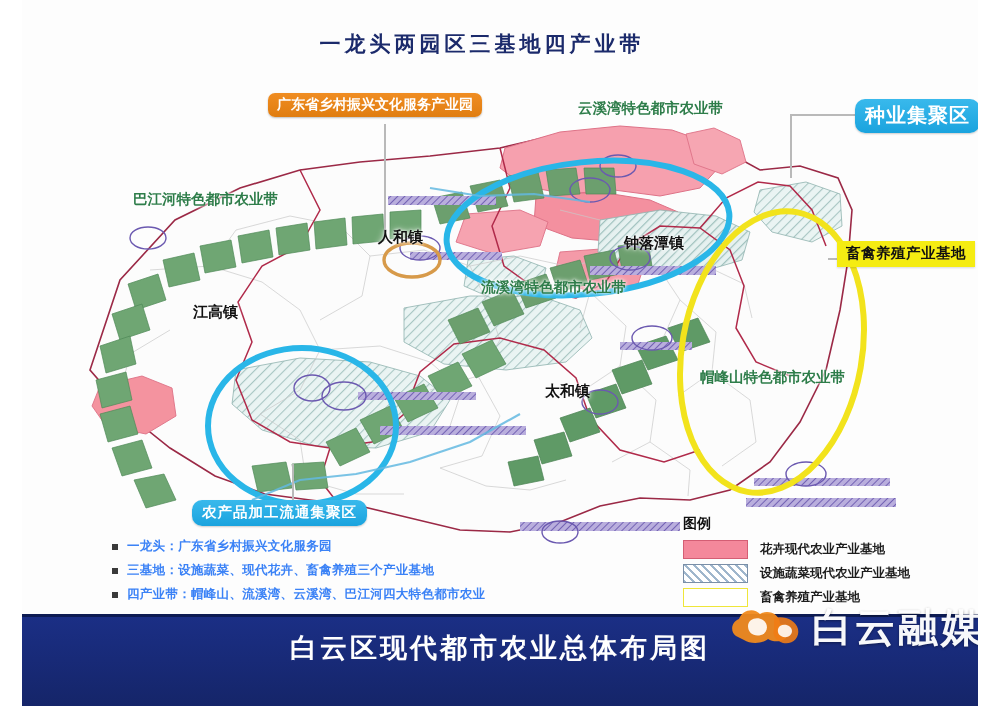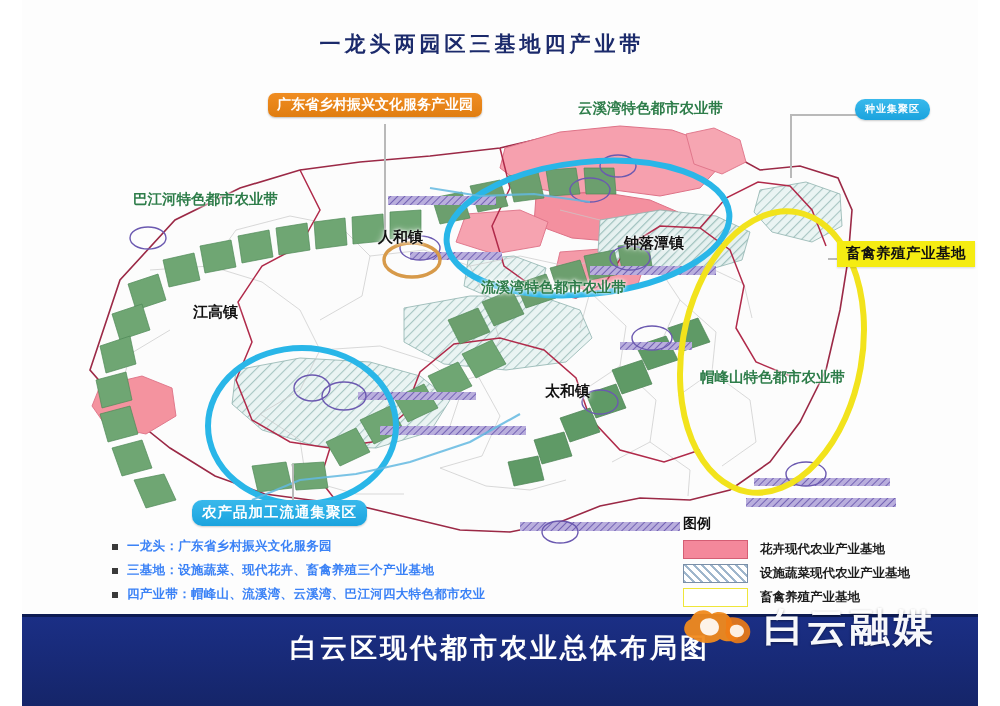--- a/index.html
+++ b/index.html
@@ -32,21 +32,21 @@
     color:#ffffff;border-radius:7px;
     padding:4px 9px 5px 9px;text-align:center;
     font-size:14px;line-height:15px;
     box-shadow:0 1px 2px rgba(0,0,0,.25);
   }
   .lbl-orange .sub{font-size:11.5px;font-weight:bold;margin-top:2px;letter-spacing:0.5px;}
 
   .lbl-cyanbox{
     background:linear-gradient(180deg,#39b9ec,#1aa3de);
     color:#ffffff;border-radius:10px;padding:3px 10px 4px;
-    font-size:10px;letter-spacing:1px;
+    font-size:20px;letter-spacing:1px;
     box-shadow:0 1px 2px rgba(0,0,0,.2);
   }
   .lbl-seed{left:855px;top:99px;}
   .lbl-proc{left:192px;top:500px;font-size:14.5px;}
 
   .lbl-yellow{
     left:837px;top:241px;
     background:#f5ec12;color:#111111;
     padding:3px 9px 4px;font-size:14.5px;letter-spacing:0.5px;
     box-shadow:0 1px 2px rgba(0,0,0,.15);
@@ -96,21 +96,21 @@
     background:linear-gradient(180deg,#1b2f86,#152569);
     z-index:45;
   }
   .banner-title{
     position:absolute;left:0;top:16px;width:1000px;text-align:center;
     color:#ffffff;font-size:27px;font-weight:bold;letter-spacing:3px;
   }
   .banner-strip{position:absolute;left:0;top:0;width:1000px;height:3px;background:#0d1b52;}
 
   
-  .watermark{position:absolute;left:680px;top:600px;z-index:46;display:flex;align-items:center;}
+  .watermark{position:absolute;left:728px;top:600px;z-index:46;display:flex;align-items:center;}
   .wm-text{color:#ffffff;font-size:40px;font-weight:bold;letter-spacing:3px;opacity:.97;
            margin-left:6px;text-shadow:0 1px 3px rgba(0,0,0,.4);}
   .wm-logo{width:78px;height:52px;flex:0 0 auto;}
 
   
   .edge{position:absolute;top:0;width:22px;height:706px;background:#ffffff;z-index:48;}
   .edge-l{left:0;} .edge-r{right:0;}
 </style>
 </head>
 <body>

